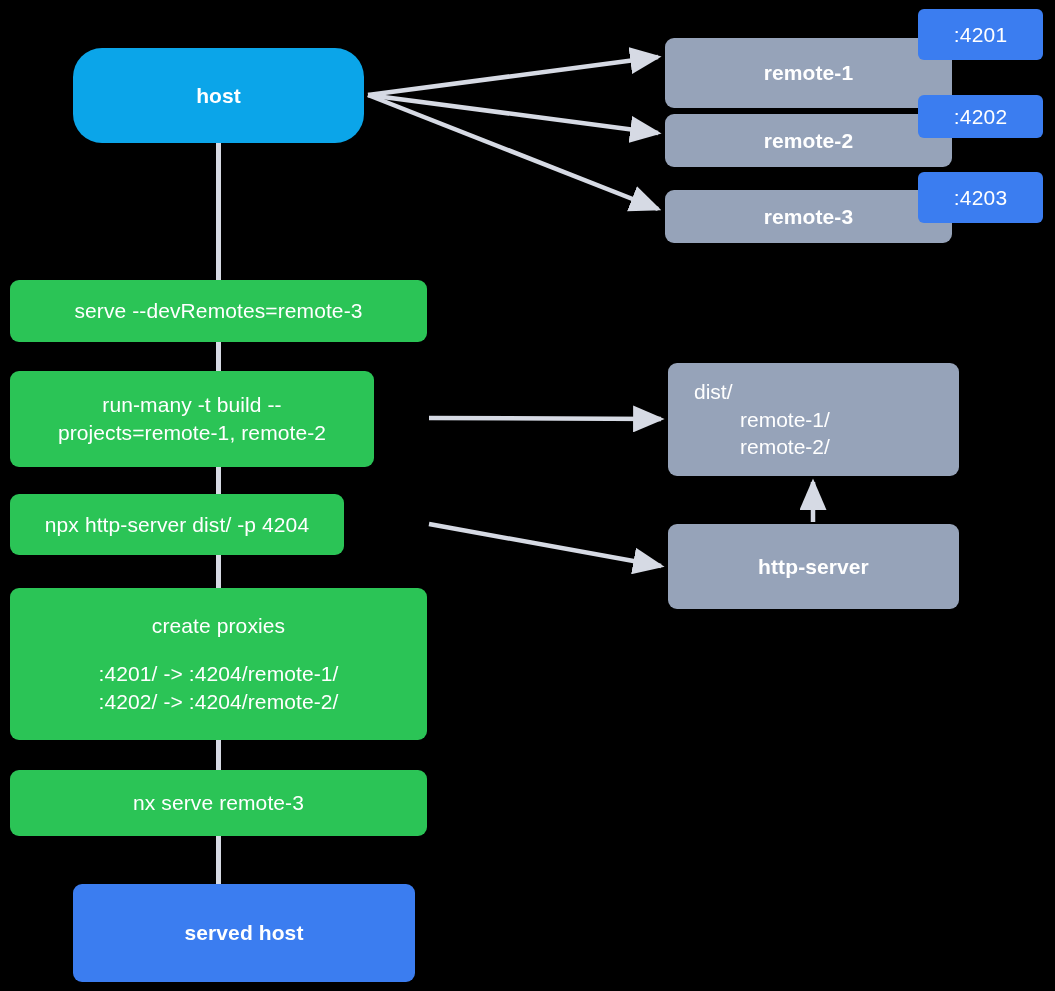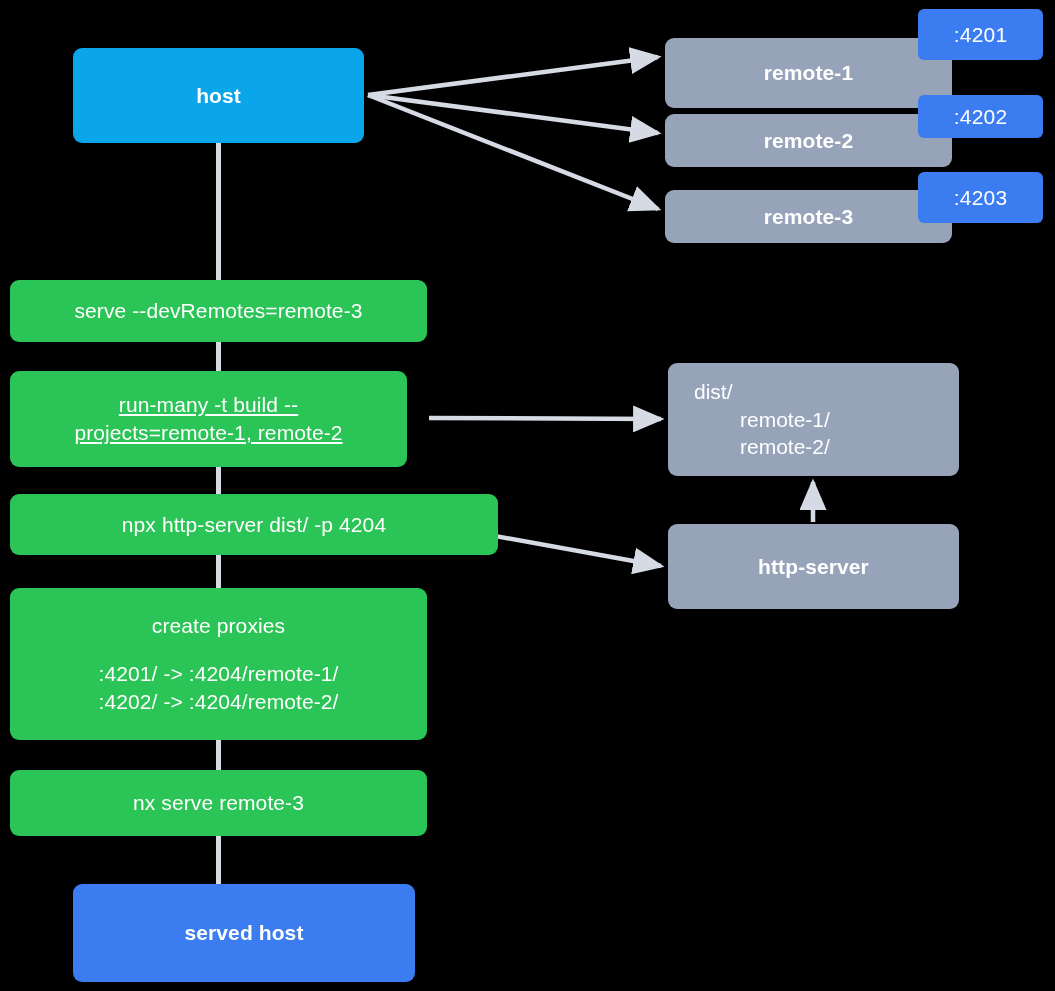--- a/index.html
+++ b/index.html
@@ -96,21 +96,21 @@
     <line x1="368" y1="95" x2="658" y2="133" stroke="#D6DAE4" stroke-width="4.5" marker-end="url(#arrowhead)"></line>
     <line x1="368" y1="95" x2="658" y2="209" stroke="#D6DAE4" stroke-width="4.5" marker-end="url(#arrowhead)"></line>
 
     <line x1="429" y1="418" x2="661" y2="419" stroke="#D6DAE4" stroke-width="4.5" marker-end="url(#arrowhead)"></line>
 
     <line x1="429" y1="524" x2="661" y2="566" stroke="#D6DAE4" stroke-width="4.5" marker-end="url(#arrowhead)"></line>
 
     <line x1="813" y1="522" x2="813" y2="482" stroke="#D6DAE4" stroke-width="4.5" marker-end="url(#arrowhead)"></line>
   </svg>
 
-  <div class="node host-node" style="left:73px; top:48px; width:291px; height:95px; background:#0BA5E9;">
+  <div class="node host-node" style="left:73px; top:48px; width:291px; height:95px; background:#0BA5E9;border-radius:29px;">
     <span>host</span>
   </div>
 
   <div class="node remote-node" style="left:665px; top:38px; width:287px; height:70px; background:#96A3B9;">
     <span>remote-1</span>
   </div>
   <div class="badge" style="left:918px; top:9px; width:125px; height:51px; background:#3B7DF0;">
     <span>:4201</span>
   </div>
 
@@ -125,26 +125,26 @@
     <span>remote-3</span>
   </div>
   <div class="badge" style="left:918px; top:172px; width:125px; height:51px; background:#3B7DF0;">
     <span>:4203</span>
   </div>
 
   <div class="node cmd-node" style="left:10px; top:280px; width:417px; height:62px; background:#2BC456;">
     <span class="cmd-line">serve --devRemotes=remote-3</span>
   </div>
 
-  <div class="node cmd-node" style="left:10px; top:371px; width:397px; height:96px; background:#2BC456;text-decoration:underline;">
+  <div class="node cmd-node" style="left:10px; top:371px; width:364px; height:96px; background:#2BC456;">
     <span class="cmd-line">run-many -t build --</span>
     <span class="cmd-line">projects=remote-1, remote-2</span>
   </div>
 
-  <div class="node cmd-node" style="left:10px; top:494px; width:488px; height:61px; background:#2BC456;">
+  <div class="node cmd-node" style="left:10px; top:494px; width:334px; height:61px; background:#2BC456;">
     <span class="cmd-line">npx http-server dist/ -p 4204</span>
   </div>
 
   <div class="node cmd-node" style="left:10px; top:588px; width:417px; height:152px; background:#2BC456;">
     <span class="cmd-line">create proxies</span>
     <span class="cmd-spacer"></span>
     <span class="cmd-line">:4201/ -&gt; :4204/remote-1/</span>
     <span class="cmd-line">:4202/ -&gt; :4204/remote-2/</span>
   </div>
 

